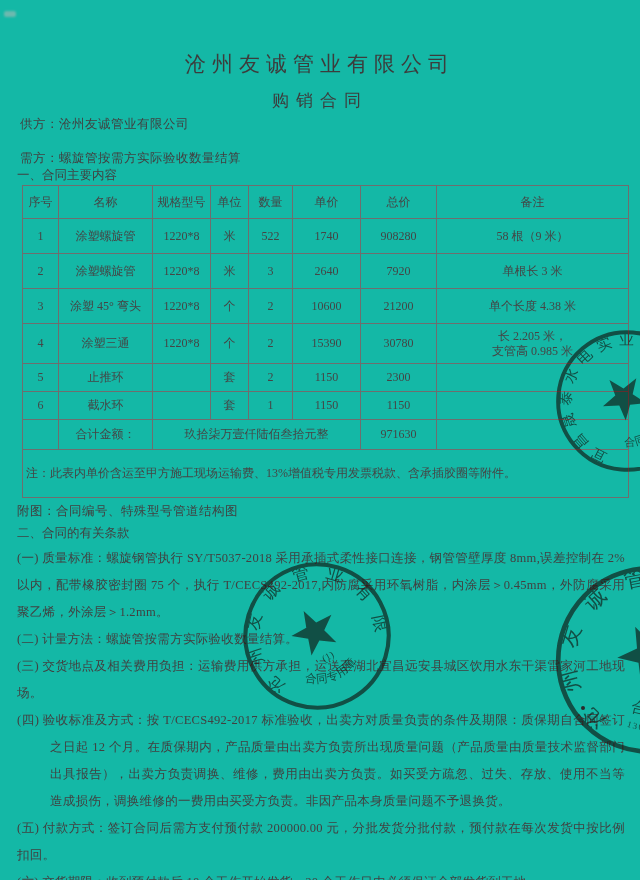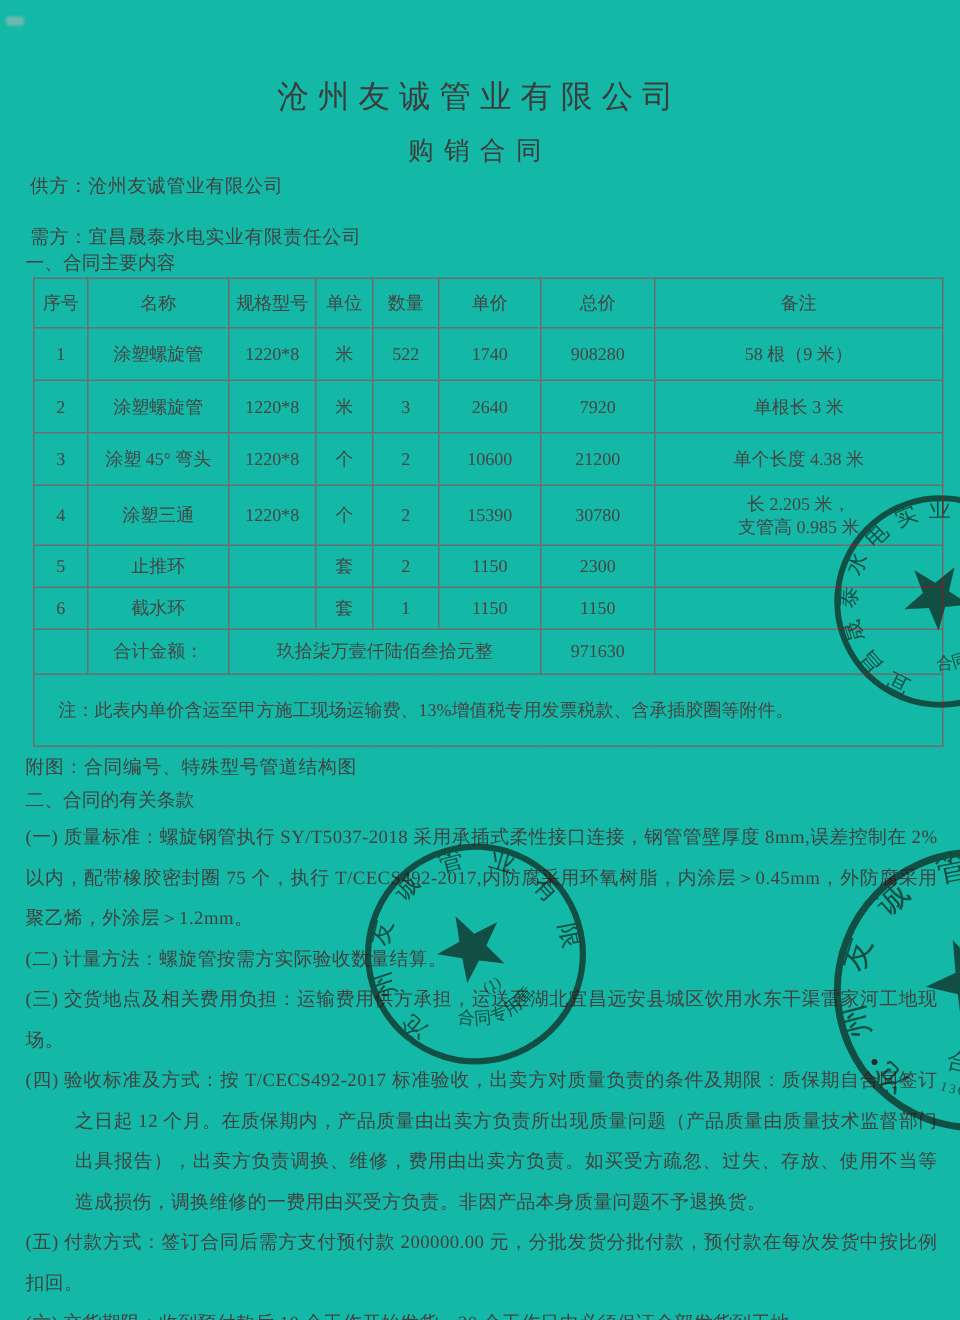--- a/index.html
+++ b/index.html
@@ -45,21 +45,21 @@
 <body>
 
 <div class="page">
 
   <div class="abs" id="smudge-topleft"></div>
 
   <div class="abs doc-title" id="title1">沧州友诚管业有限公司</div>
   <div class="abs line" id="party-supplier">供方：沧州友诚管业有限公司</div>
 
   <div class="abs doc-title" id="title2">购销合同</div>
-  <div class="abs line" id="party-buyer">需方：宜昌晟泰水电实业有限责任公司</div>
+  <div class="abs line" id="party-buyer">需方：螺旋管按需方实际验收数量结算</div>
 
 
   <div class="abs" id="section1">一、合同主要内容</div>
 
   <table class="items">
     <colgroup>
       <col style="width:36px">
         <col style="width:94px">
         <col style="width:58px">
         <col style="width:38px">
@@ -144,21 +144,21 @@
       </tbody>
     <tfoot>
       <tr style="height:30px">
         <td></td>
         <td>合计金额：</td>
         <td colspan="4">玖拾柒万壹仟陆佰叁拾元整</td>
         <td>971630</td>
         <td></td>
       </tr>
       <tr style="height:48px">
-        <td colspan="8" style="text-align:left; padding-left:16px;">注：此表内单价含运至甲方施工现场运输费、13%增值税专用发票税款、含承插胶圈等附件。</td>
+        <td colspan="8" style="text-align:left; padding-left:3px;">注：此表内单价含运至甲方施工现场运输费、13%增值税专用发票税款、含承插胶圈等附件。</td>
       </tr>
     </tfoot>
   </table>
 
   <div class="abs line" id="attachment">附图：合同编号、特殊型号管道结构图</div>
   <div class="abs" id="section2">二、合同的有关条款</div>
 
   <div class="abs" id="clauses">
       <p class="clause">(一) 质量标准：螺旋钢管执行 SY/T5037-2018 采用承插式柔性接口连接，钢管管壁厚度 8mm,误差控制在 2%以内，配带橡胶密封圈 75 个，执行 T/CECS492-2017,内防腐采用环氧树脂，内涂层＞0.45mm，外防腐采用聚乙烯，外涂层＞1.2mm。</p>
       <p class="clause">(二) 计量方法：螺旋管按需方实际验收数量结算。</p>

